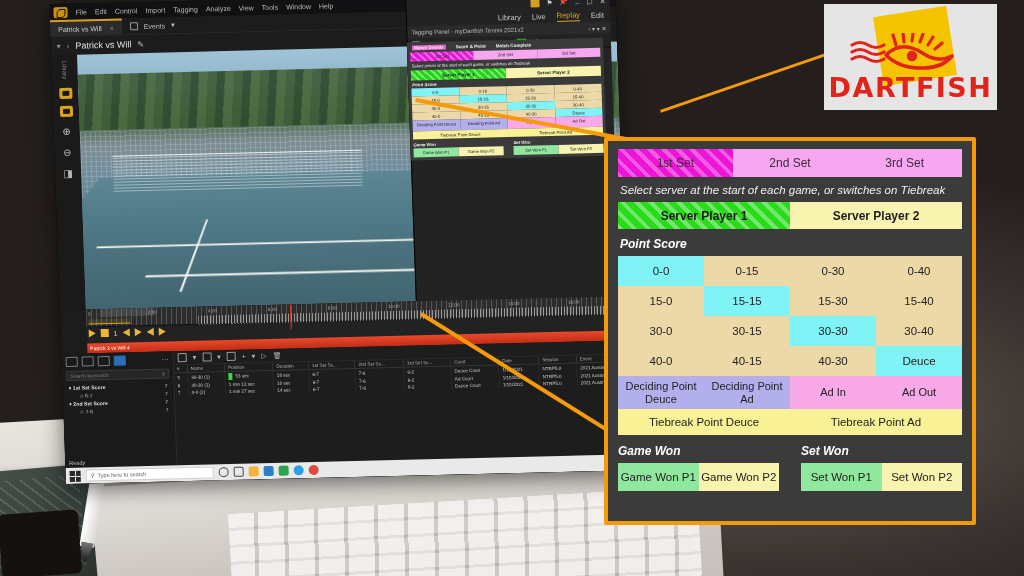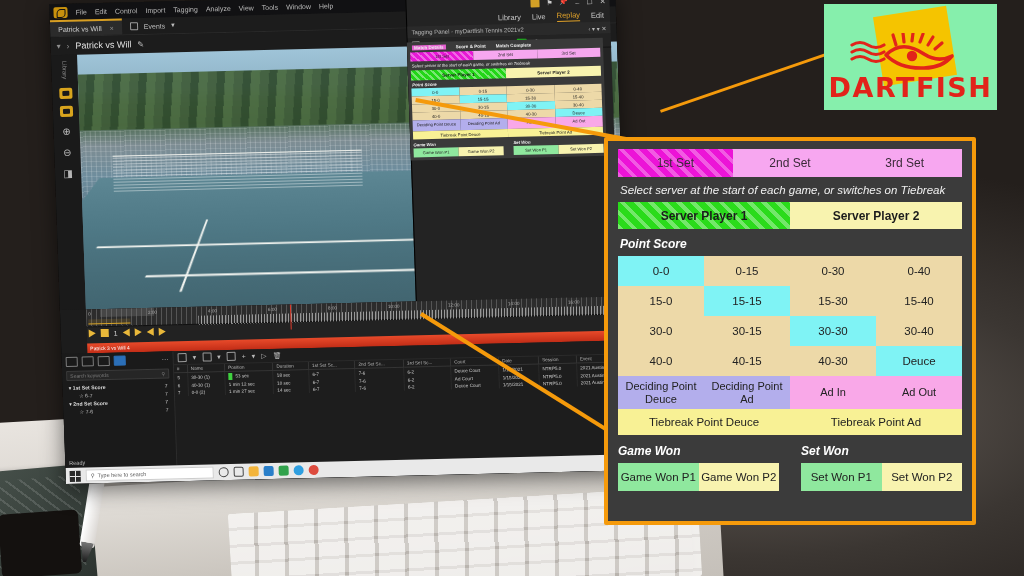--- a/index.html
+++ b/index.html
@@ -305,21 +305,21 @@
   .c-wbtns { display:flex; height:28px; }
   .c-wbtns > div { flex:1; display:flex; align-items:center; justify-content:center;
                    font-size:11.5px; color:#222; }
   .c-lgreen { background:#8FE89E; }
 
   
   .conn { position:absolute; background:#F59A0B; transform-origin: 0 0; }
 
   
   .logo-card { position:absolute; left:824px; top:4px; width:173px; height:106px;
-               background:#86efac; display:flex; align-items:center; justify-content:center; }
+               background:#e5e5e5; display:flex; align-items:center; justify-content:center; }
   .logo-inner { position:relative; width:180px; height:96px; }
   .logo-sq { position:absolute; left:54px; top:2px; width:74px; height:70px;
              background:#F5C400; transform: rotate(-9deg); }
   .logo-wave { position:absolute; left:26px; top:30px; width:46px; height:26px; }
   .logo-eye { position:absolute; left:58px; top:24px; width:74px; height:38px; }
   .logo-text { position:absolute; left:0; bottom:2px; width:100%; text-align:center;
                color:#E2231A; font-size:27px; font-weight:bold; letter-spacing:1.5px;
                font-family:"DejaVu Sans", sans-serif; }
 </style>
 </head>

